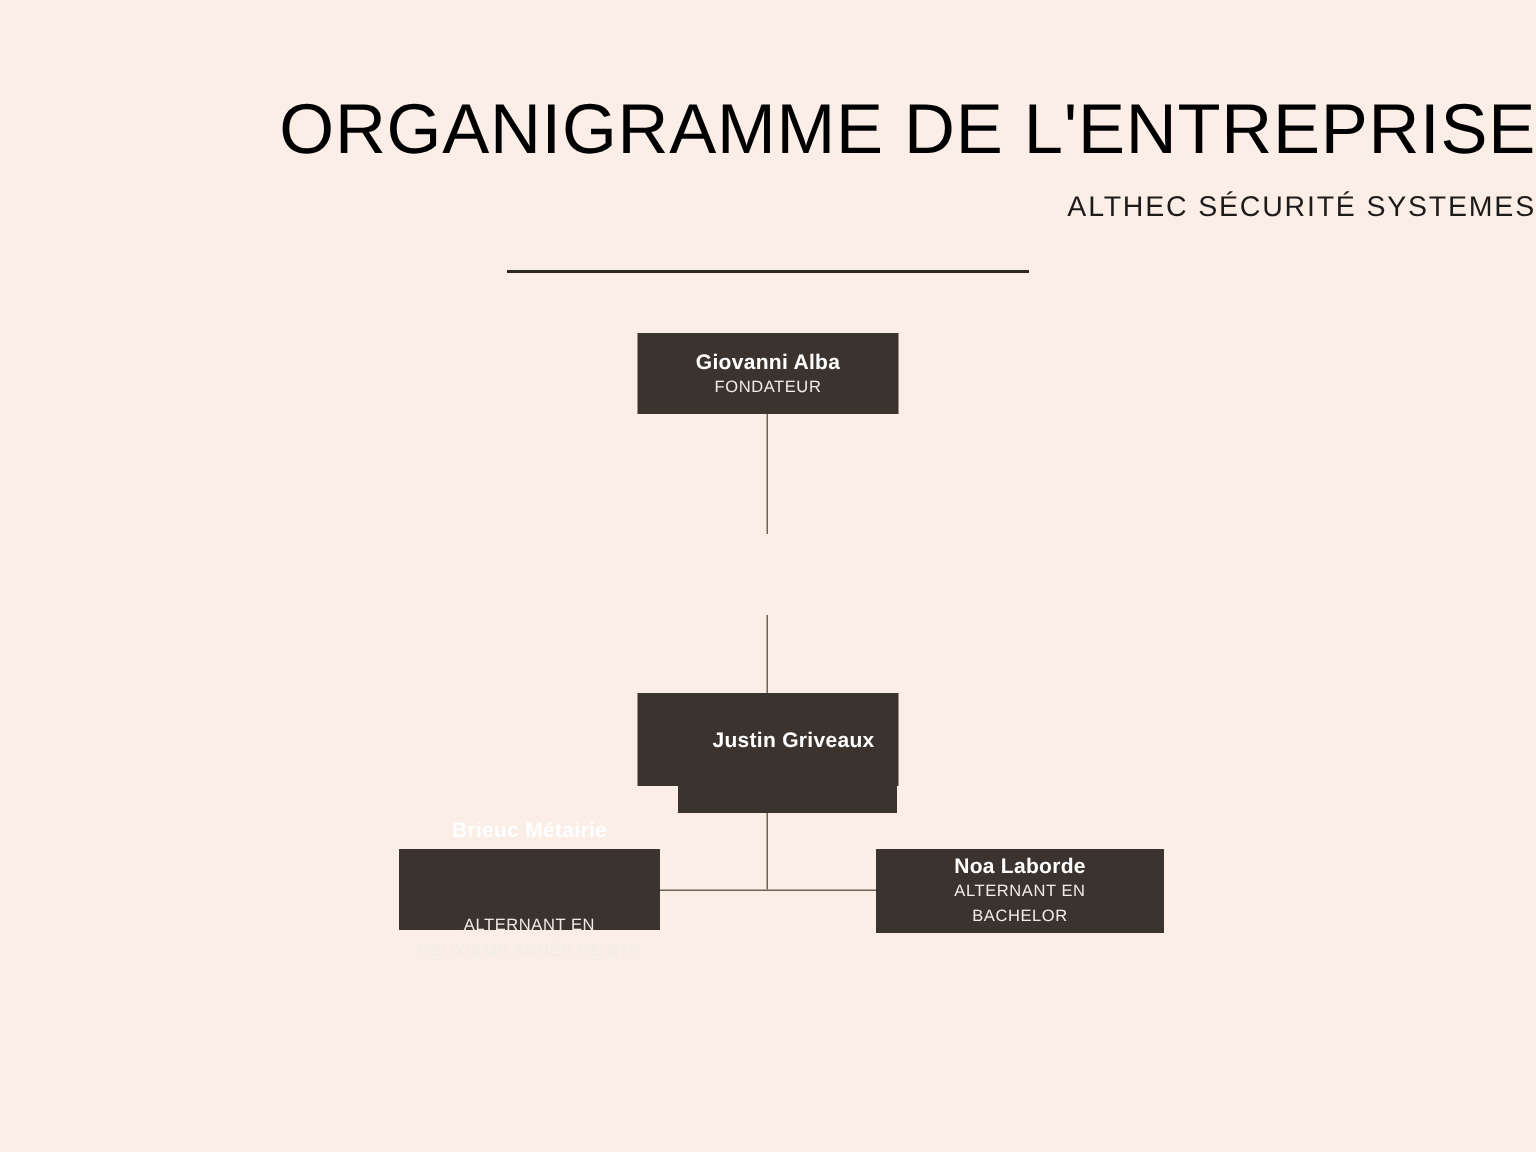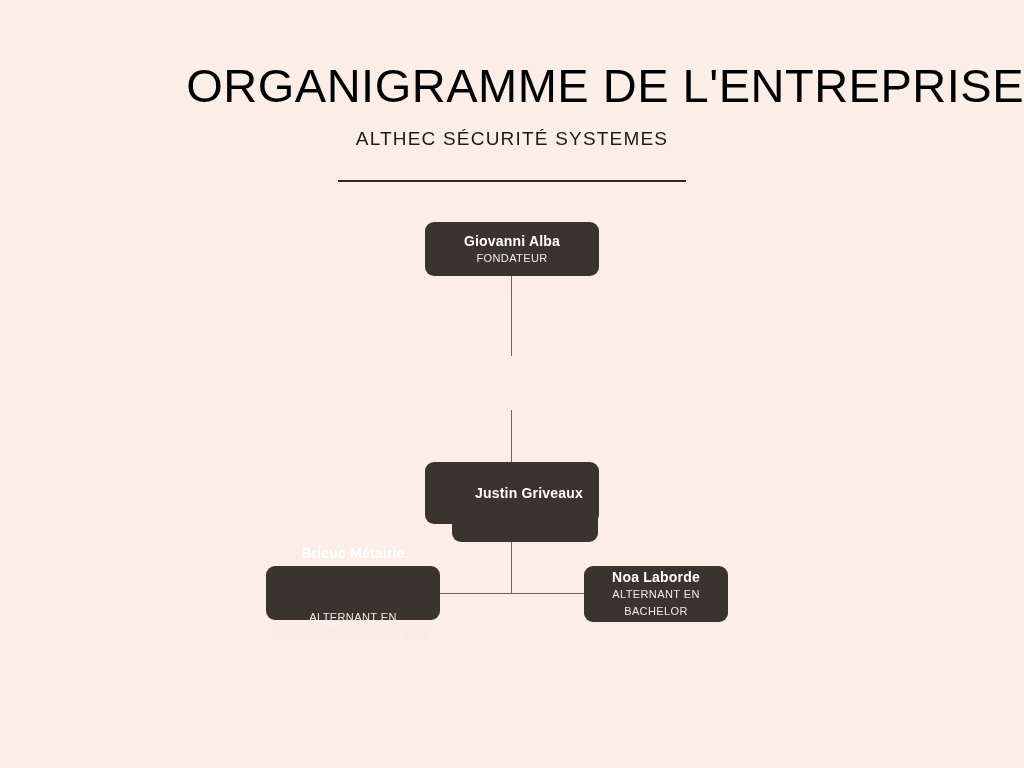--- a/index.html
+++ b/index.html
@@ -28,21 +28,21 @@
     font-weight: 400;
     letter-spacing: 0.5px;
     color: #000000;
     white-space: nowrap;
   }
   .subtitle {
     position: absolute;
     top: 128px;
     left: 0;
     width: 1024px;
-    text-align: center;
+    text-align: right;
     font-size: 19px;
     letter-spacing: 1.2px;
     color: #1d1b19;
   }
   .rule {
     position: absolute;
     top: 180px;
     left: 338px;
     width: 348px;
     height: 0;
@@ -54,21 +54,21 @@
     position: absolute;
     background: #6f6358;
   }
   .v-line { width: 1px; }
   .h-line { height: 1px; }
 
   
   .node {
     position: absolute;
     background: #3b332d;
-    border-radius: 9px;
+    border-radius: 0;
     color: #ffffff;
     text-align: center;
     box-sizing: border-box;
     display: flex;
     flex-direction: column;
     align-items: center;
     justify-content: center;
     padding: 8px 10px;
   }
   .node .name {
@@ -85,21 +85,21 @@
     line-height: 17px;
     color: #f2ece7;
     white-space: pre-line;
   }
 
   #node-founder   { left: 425px; top: 222px; width: 174px; height: 54px; }
   #node-director  { left: 425px; top: 356px; width: 174px; height: 54px; }
   #node-itchief   { left: 425px; top: 462px; width: 174px; height: 62px; z-index: 3; padding-left: 44px; }
   #node-hidden    { left: 452px; top: 498px; width: 146px; height: 44px; z-index: 2; }
   #node-left      { left: 266px; top: 566px; width: 174px; height: 54px; z-index: 3; gap: 47px; }
-  #node-right     { left: 584px; top: 566px; width: 144px; height: 56px; z-index: 3; }
+  #node-right     { left: 584px; top: 566px; width: 192px; height: 56px; z-index: 3; }
 </style>
 </head>
 <body>
 
 <div class="canvas">
 
   <div class="title">ORGANIGRAMME DE L'ENTREPRISE</div>
   <div class="subtitle">ALTHEC SÉCURITÉ SYSTEMES</div>
   <div class="rule"></div>
 

